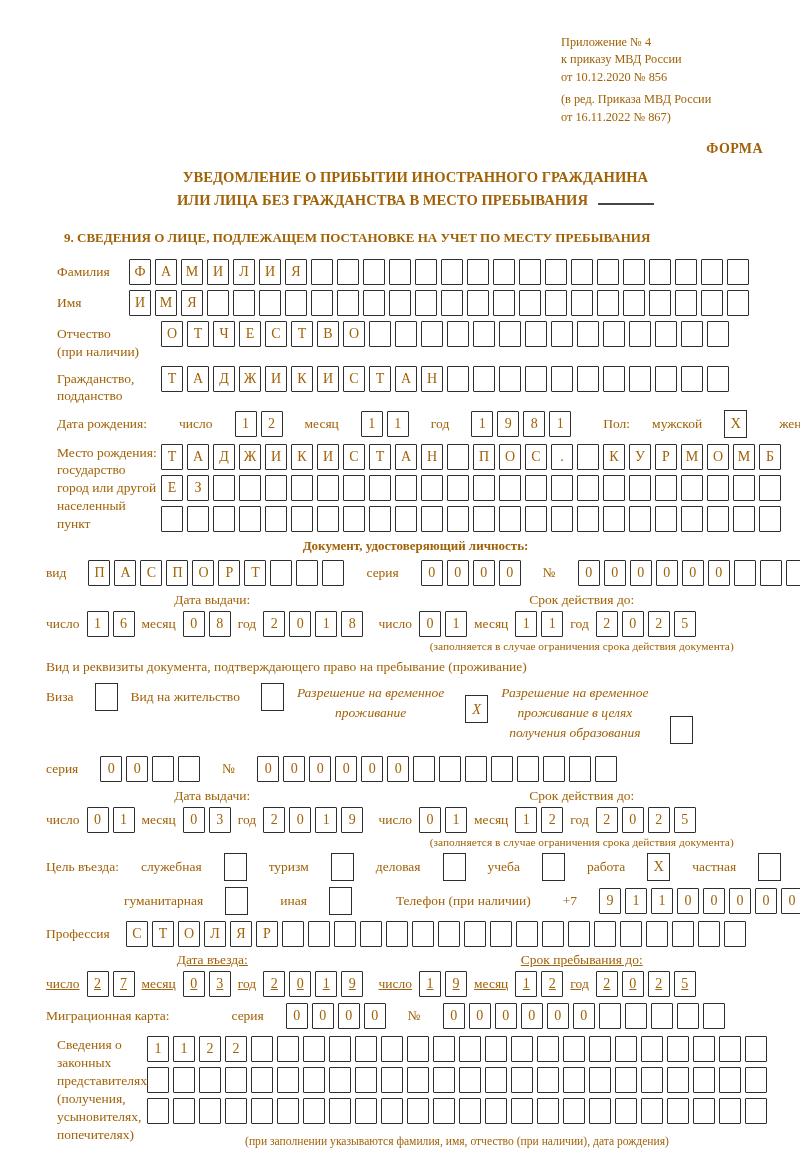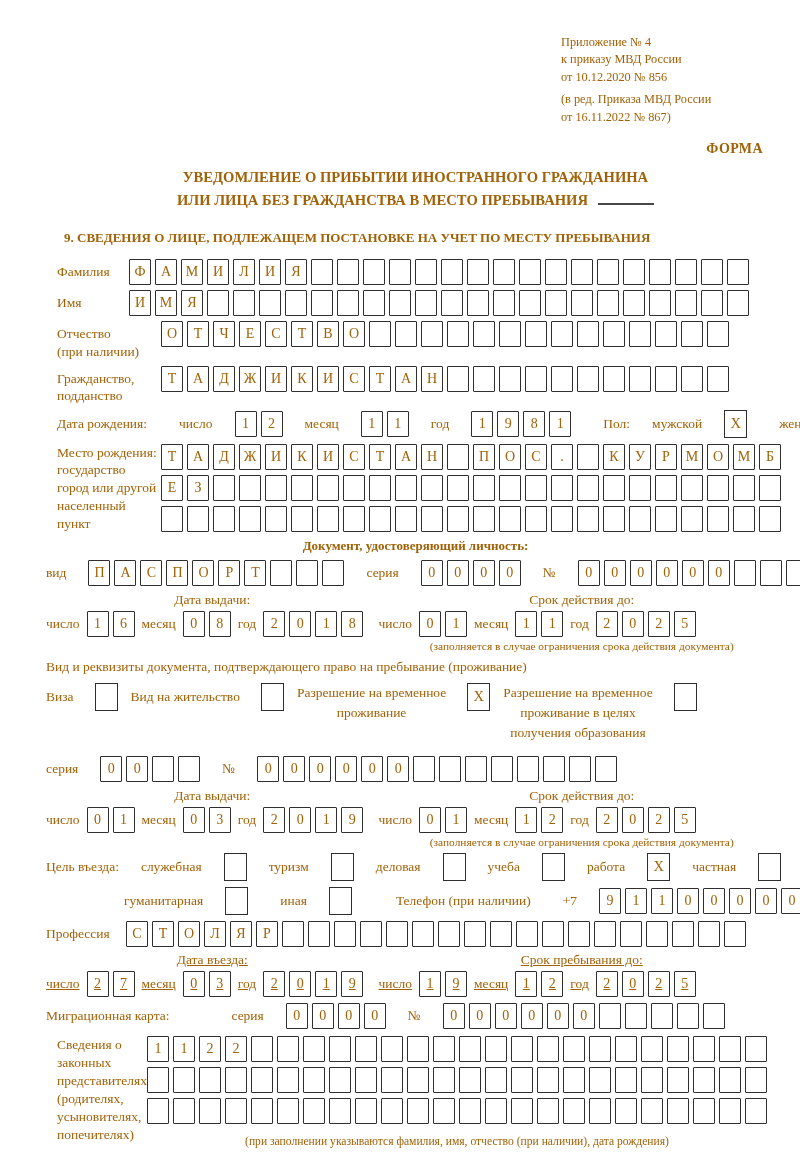--- a/index.html
+++ b/index.html
@@ -42,21 +42,21 @@
   .datepair{display:flex;margin-bottom:5px;}
   .dp-left{width:45%;}
   .dp-right{width:55%;}
   .dp-head{text-align:center;margin-bottom:3px;}
   .dp-row{display:flex;align-items:center;gap:7px;white-space:nowrap;}
   .dp-note{font-size:11.4px;text-align:center;margin-top:3px;}
   .plain{margin-bottom:6px;line-height:1.5;}
   
   .opts{display:flex;align-items:flex-start;gap:13px;margin:2px 0 12px;}
   .opt{display:flex;align-items:center;gap:21px;}
-  .opt-top{align-items:flex-start;}
+  .opt-top{align-items:flex-end;font-style:italic;}
   .opt-lines{text-align:center;line-height:1.5;}
   .lr-note{font-size:11.6px;text-align:center;margin:6px 0 0 120px;}
 </style>
 </head>
 <body>
 
 <div class="page">
 
   <div class="hdr-right">
     <div>Приложение № 4</div>
@@ -645,21 +645,21 @@
         <span class="c"></span>
         <span class="c"></span>
       </span>
   </div>
 
   <div class="frow ind" style="margin-top:7px;">
     <div class="col-labels lr-labels">
       <div>Сведения о</div>
       <div>законных</div>
       <div>представителях</div>
-      <div>(родителях,</div>
+      <div>(получения,</div>
       <div>усыновителях,</div>
       <div>попечителях)</div>
     </div>
     <div class="col-rows">
       <div class="cellrow">
           <span class="c">1</span>
           <span class="c">1</span>
           <span class="c">2</span>
           <span class="c">2</span>
           <span class="c"></span>

